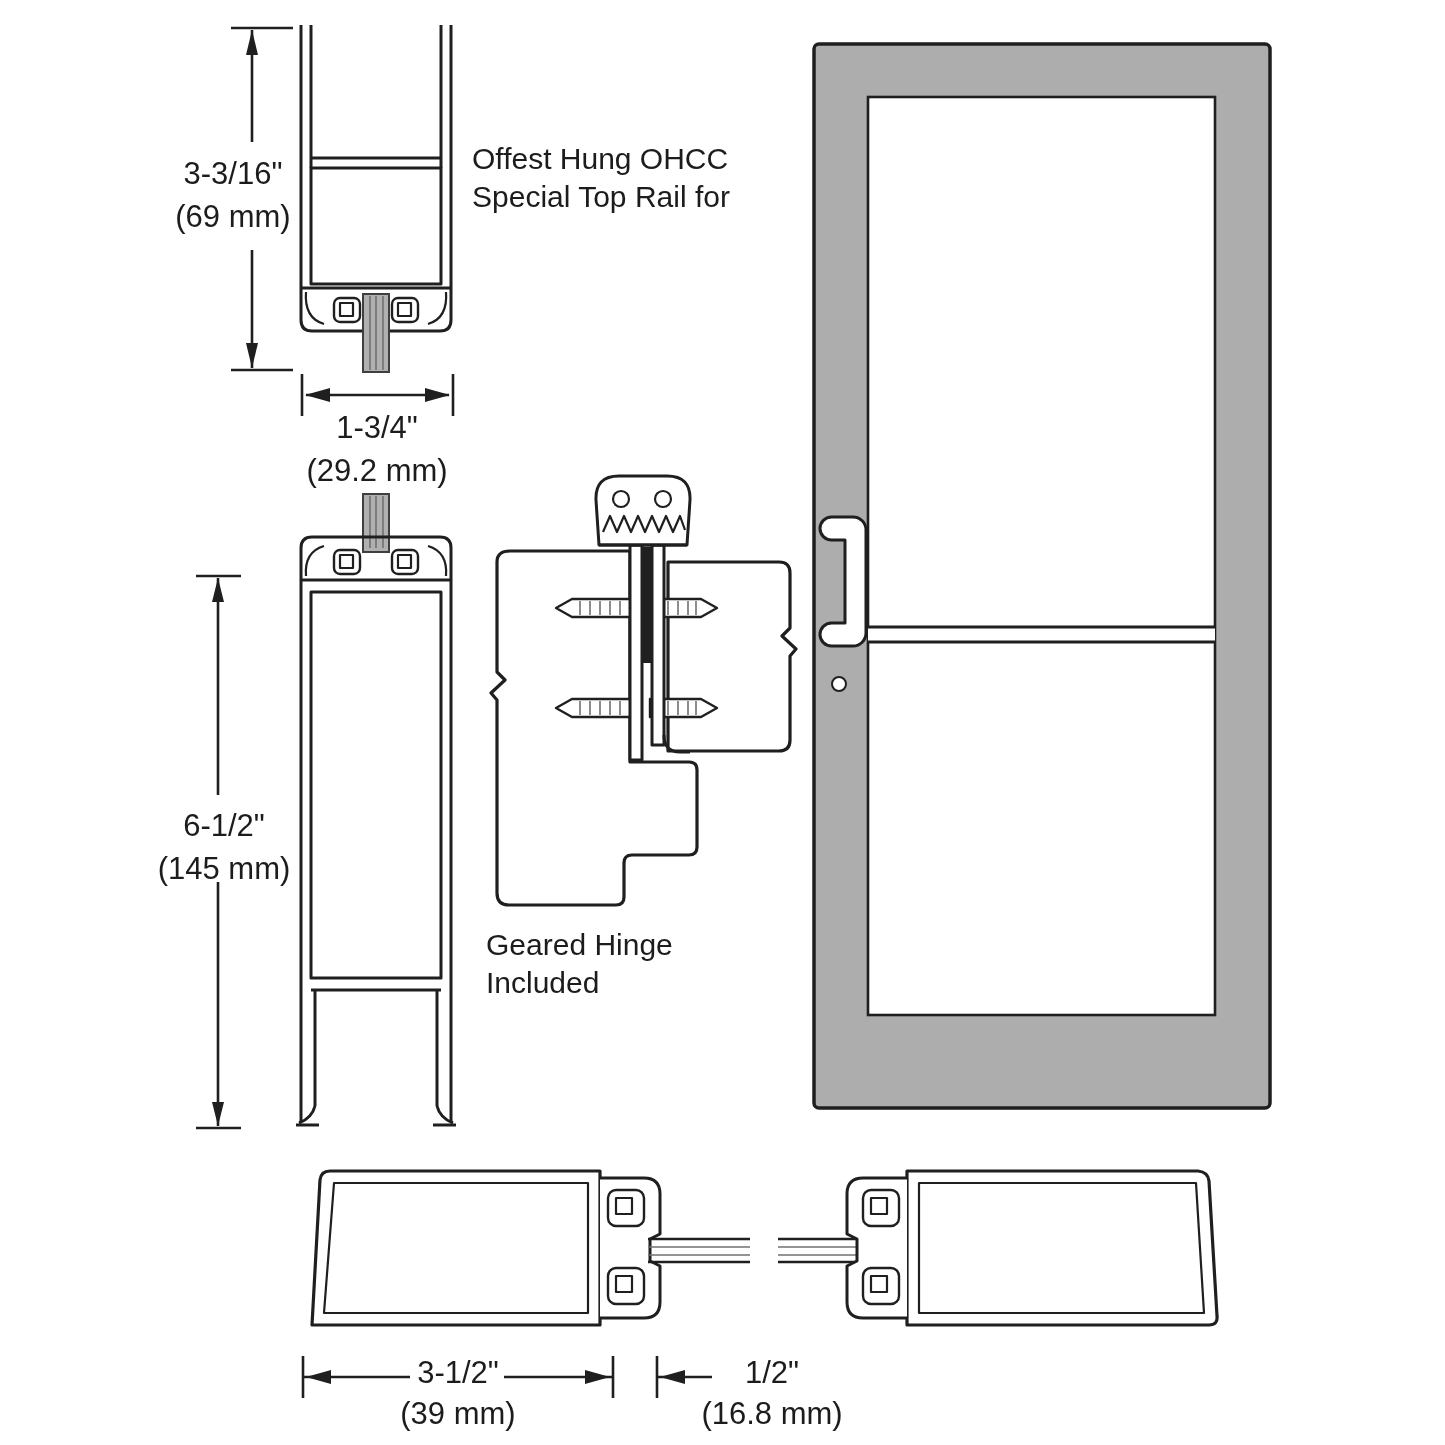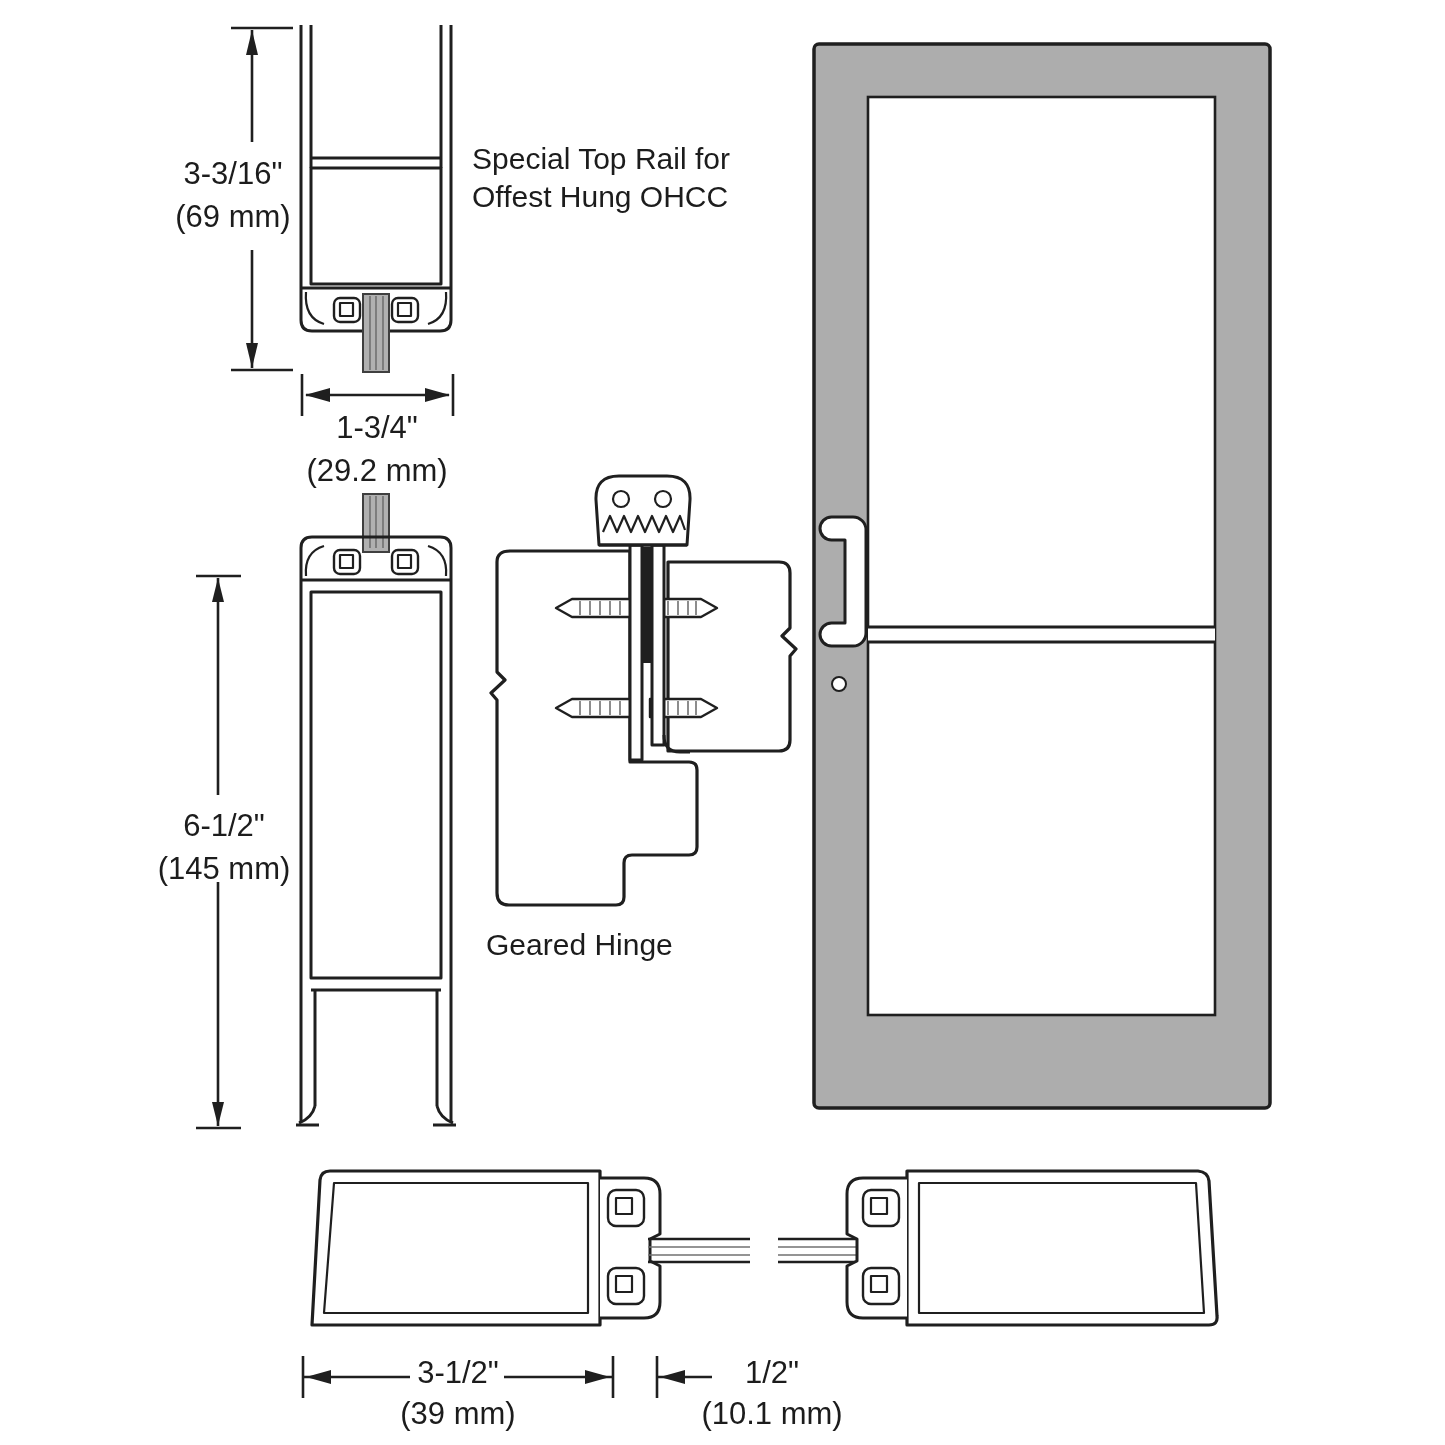--- a/index.html
+++ b/index.html
@@ -223,41 +223,42 @@
     <polygon class="solid" points="660,1377 685,1370 685,1384"></polygon>
   </g>
 </svg>
 
 <div class="dim" style="left:133px;top:152px;width:200px;">
   <div>3-3/16"</div>
   <div>(69 mm)</div>
 </div>
 
 <div class="note" style="left:472px;top:140px;width:330px;text-align:left;">
+  <div>Offest Hung OHCC</div>
   <div>Special Top Rail for</div>
-  <div>Offest Hung OHCC</div>
 </div>
 
 <div class="dim" style="left:277px;top:406px;width:200px;">
   <div>1-3/4"</div>
   <div>(29.2 mm)</div>
 </div>
 
 <div class="dim" style="left:124px;top:804px;width:200px;">
   <div>6-1/2"</div>
   <div>(145 mm)</div>
 </div>
 
 <div class="note" style="left:486px;top:926px;width:300px;">
   <div>Geared Hinge</div>
+  <div>Included</div>
 </div>
 
 <div class="dim" style="left:358px;top:1352px;width:200px;line-height:41px;">
   <div style="line-height:41px;">3-1/2"</div>
   <div style="line-height:41px;">(39 mm)</div>
 </div>
 
 <div class="dim" style="left:672px;top:1352px;width:200px;">
   <div style="line-height:41px;">1/2"</div>
-  <div style="line-height:41px;">(10.1 mm)</div>
+  <div style="line-height:41px;">(16.8 mm)</div>
 </div>
 
 </div>
 
 </body></html>

